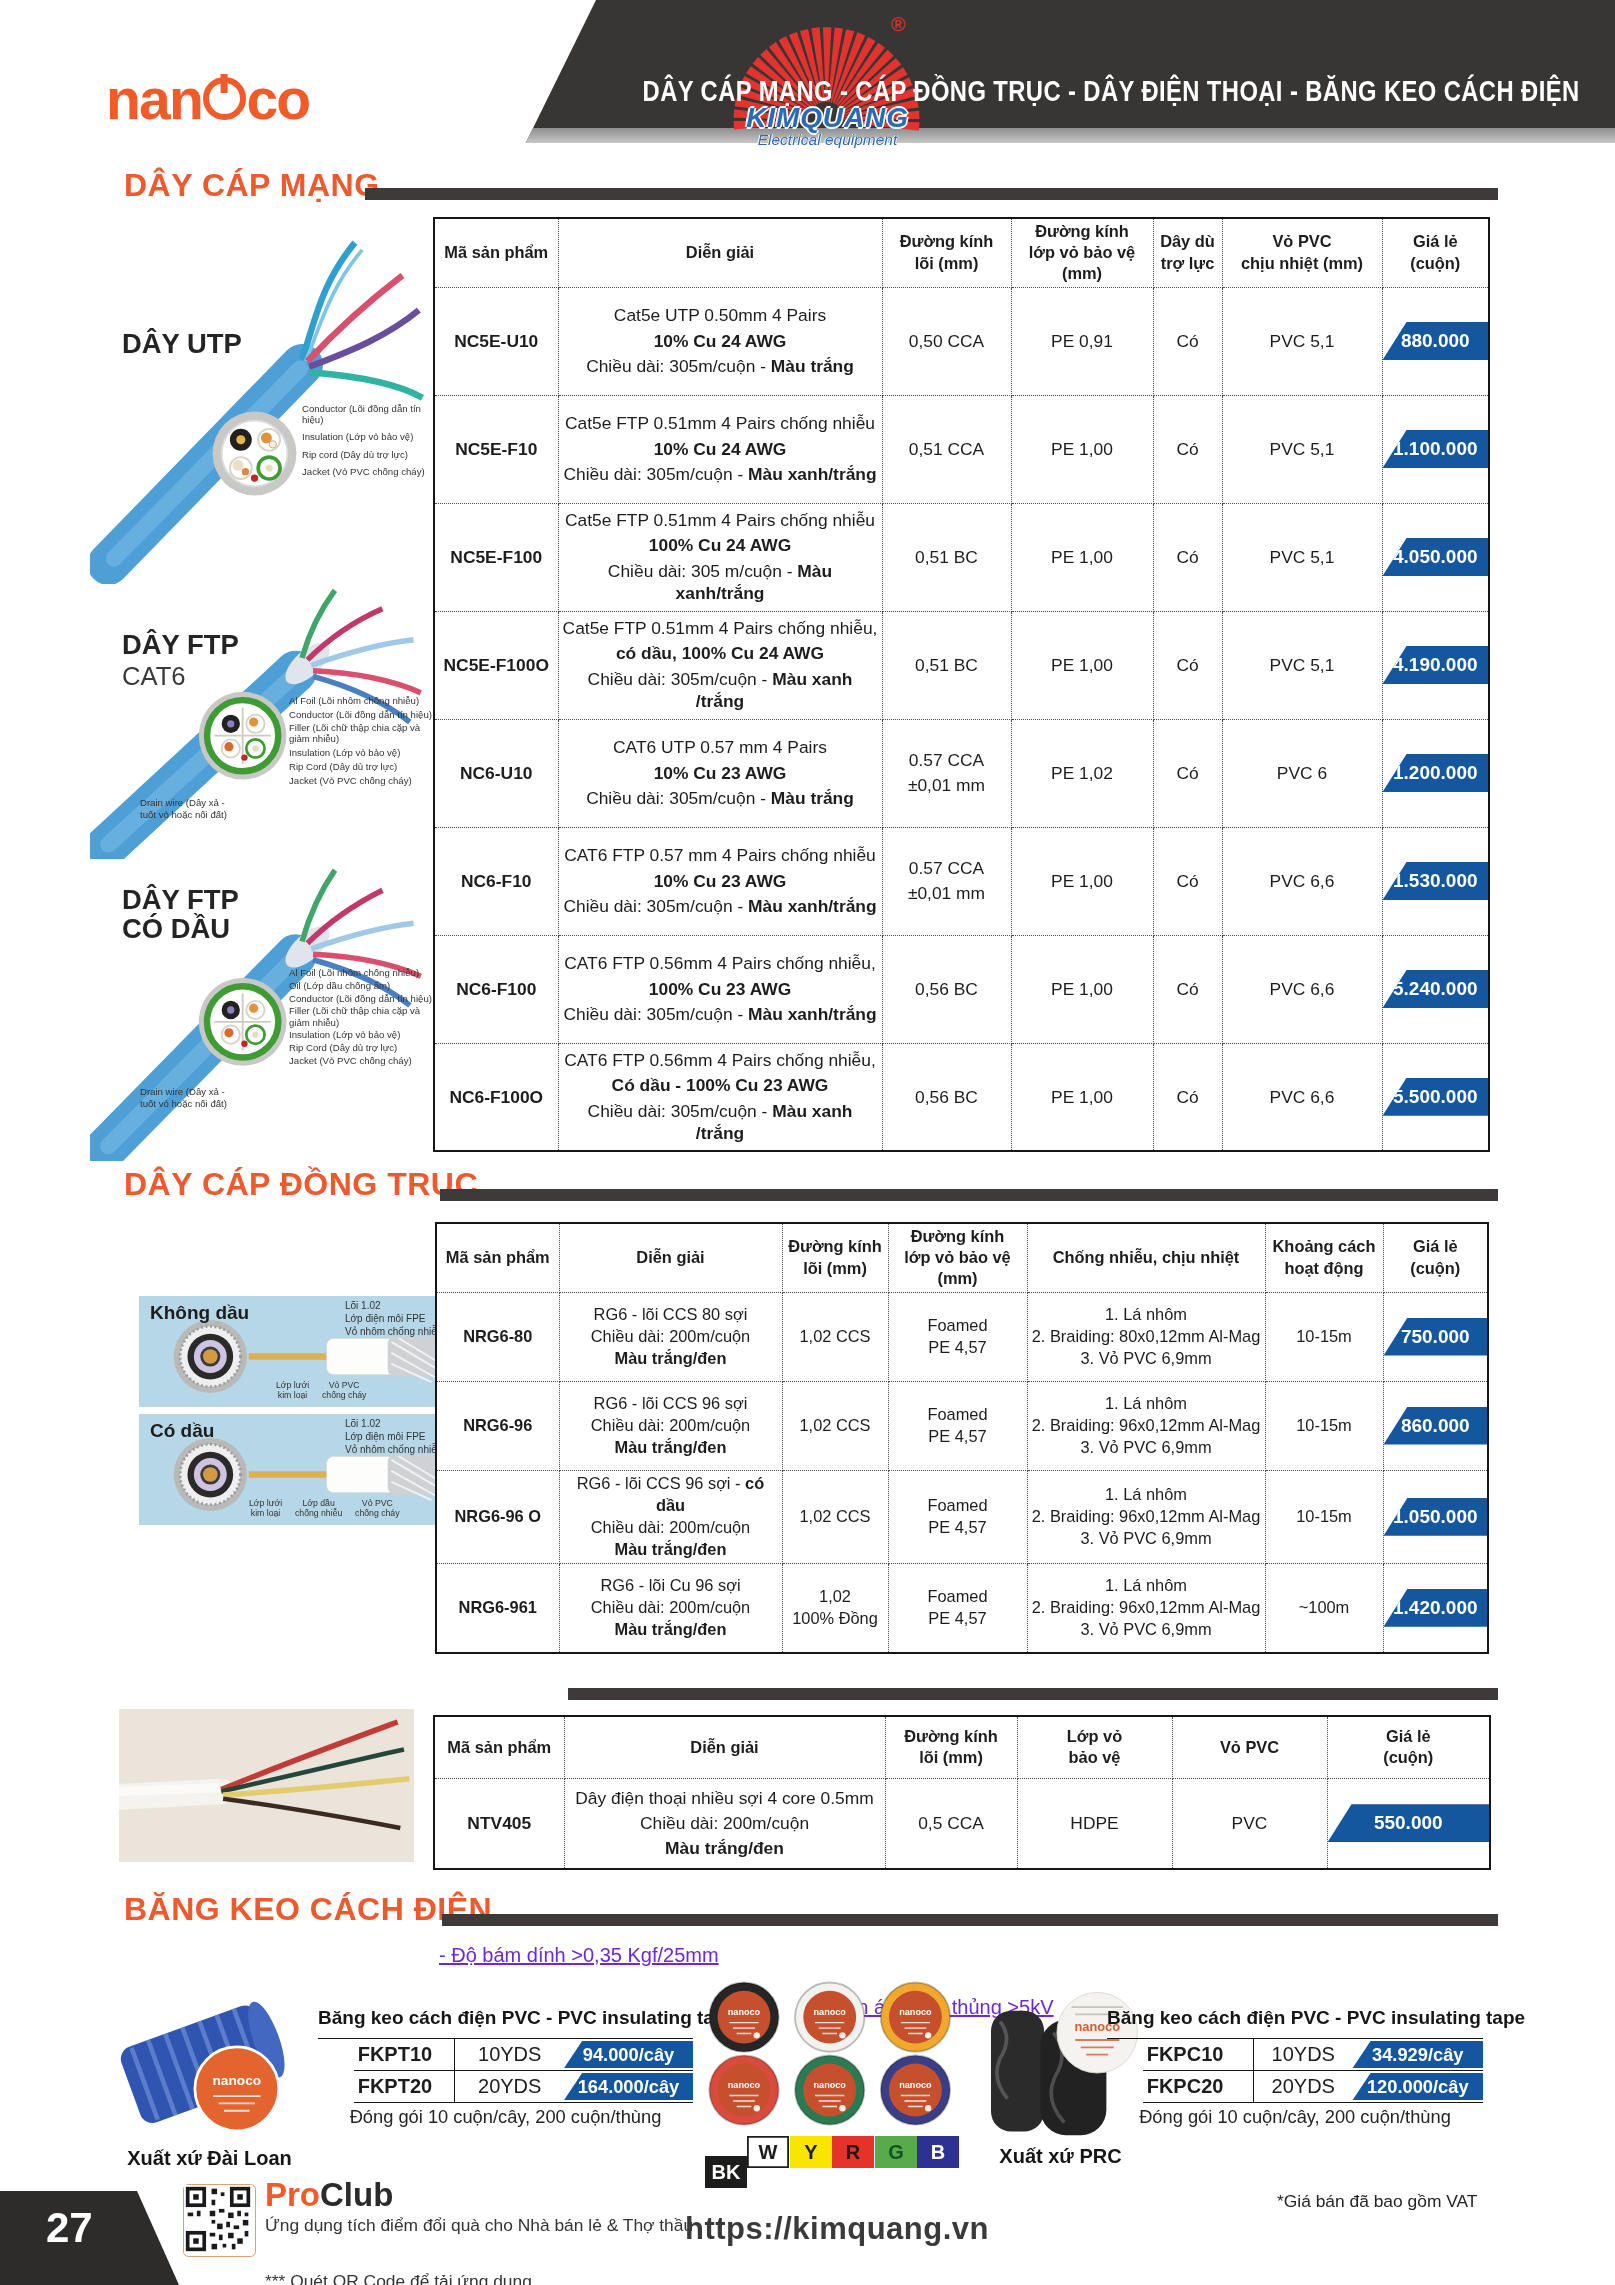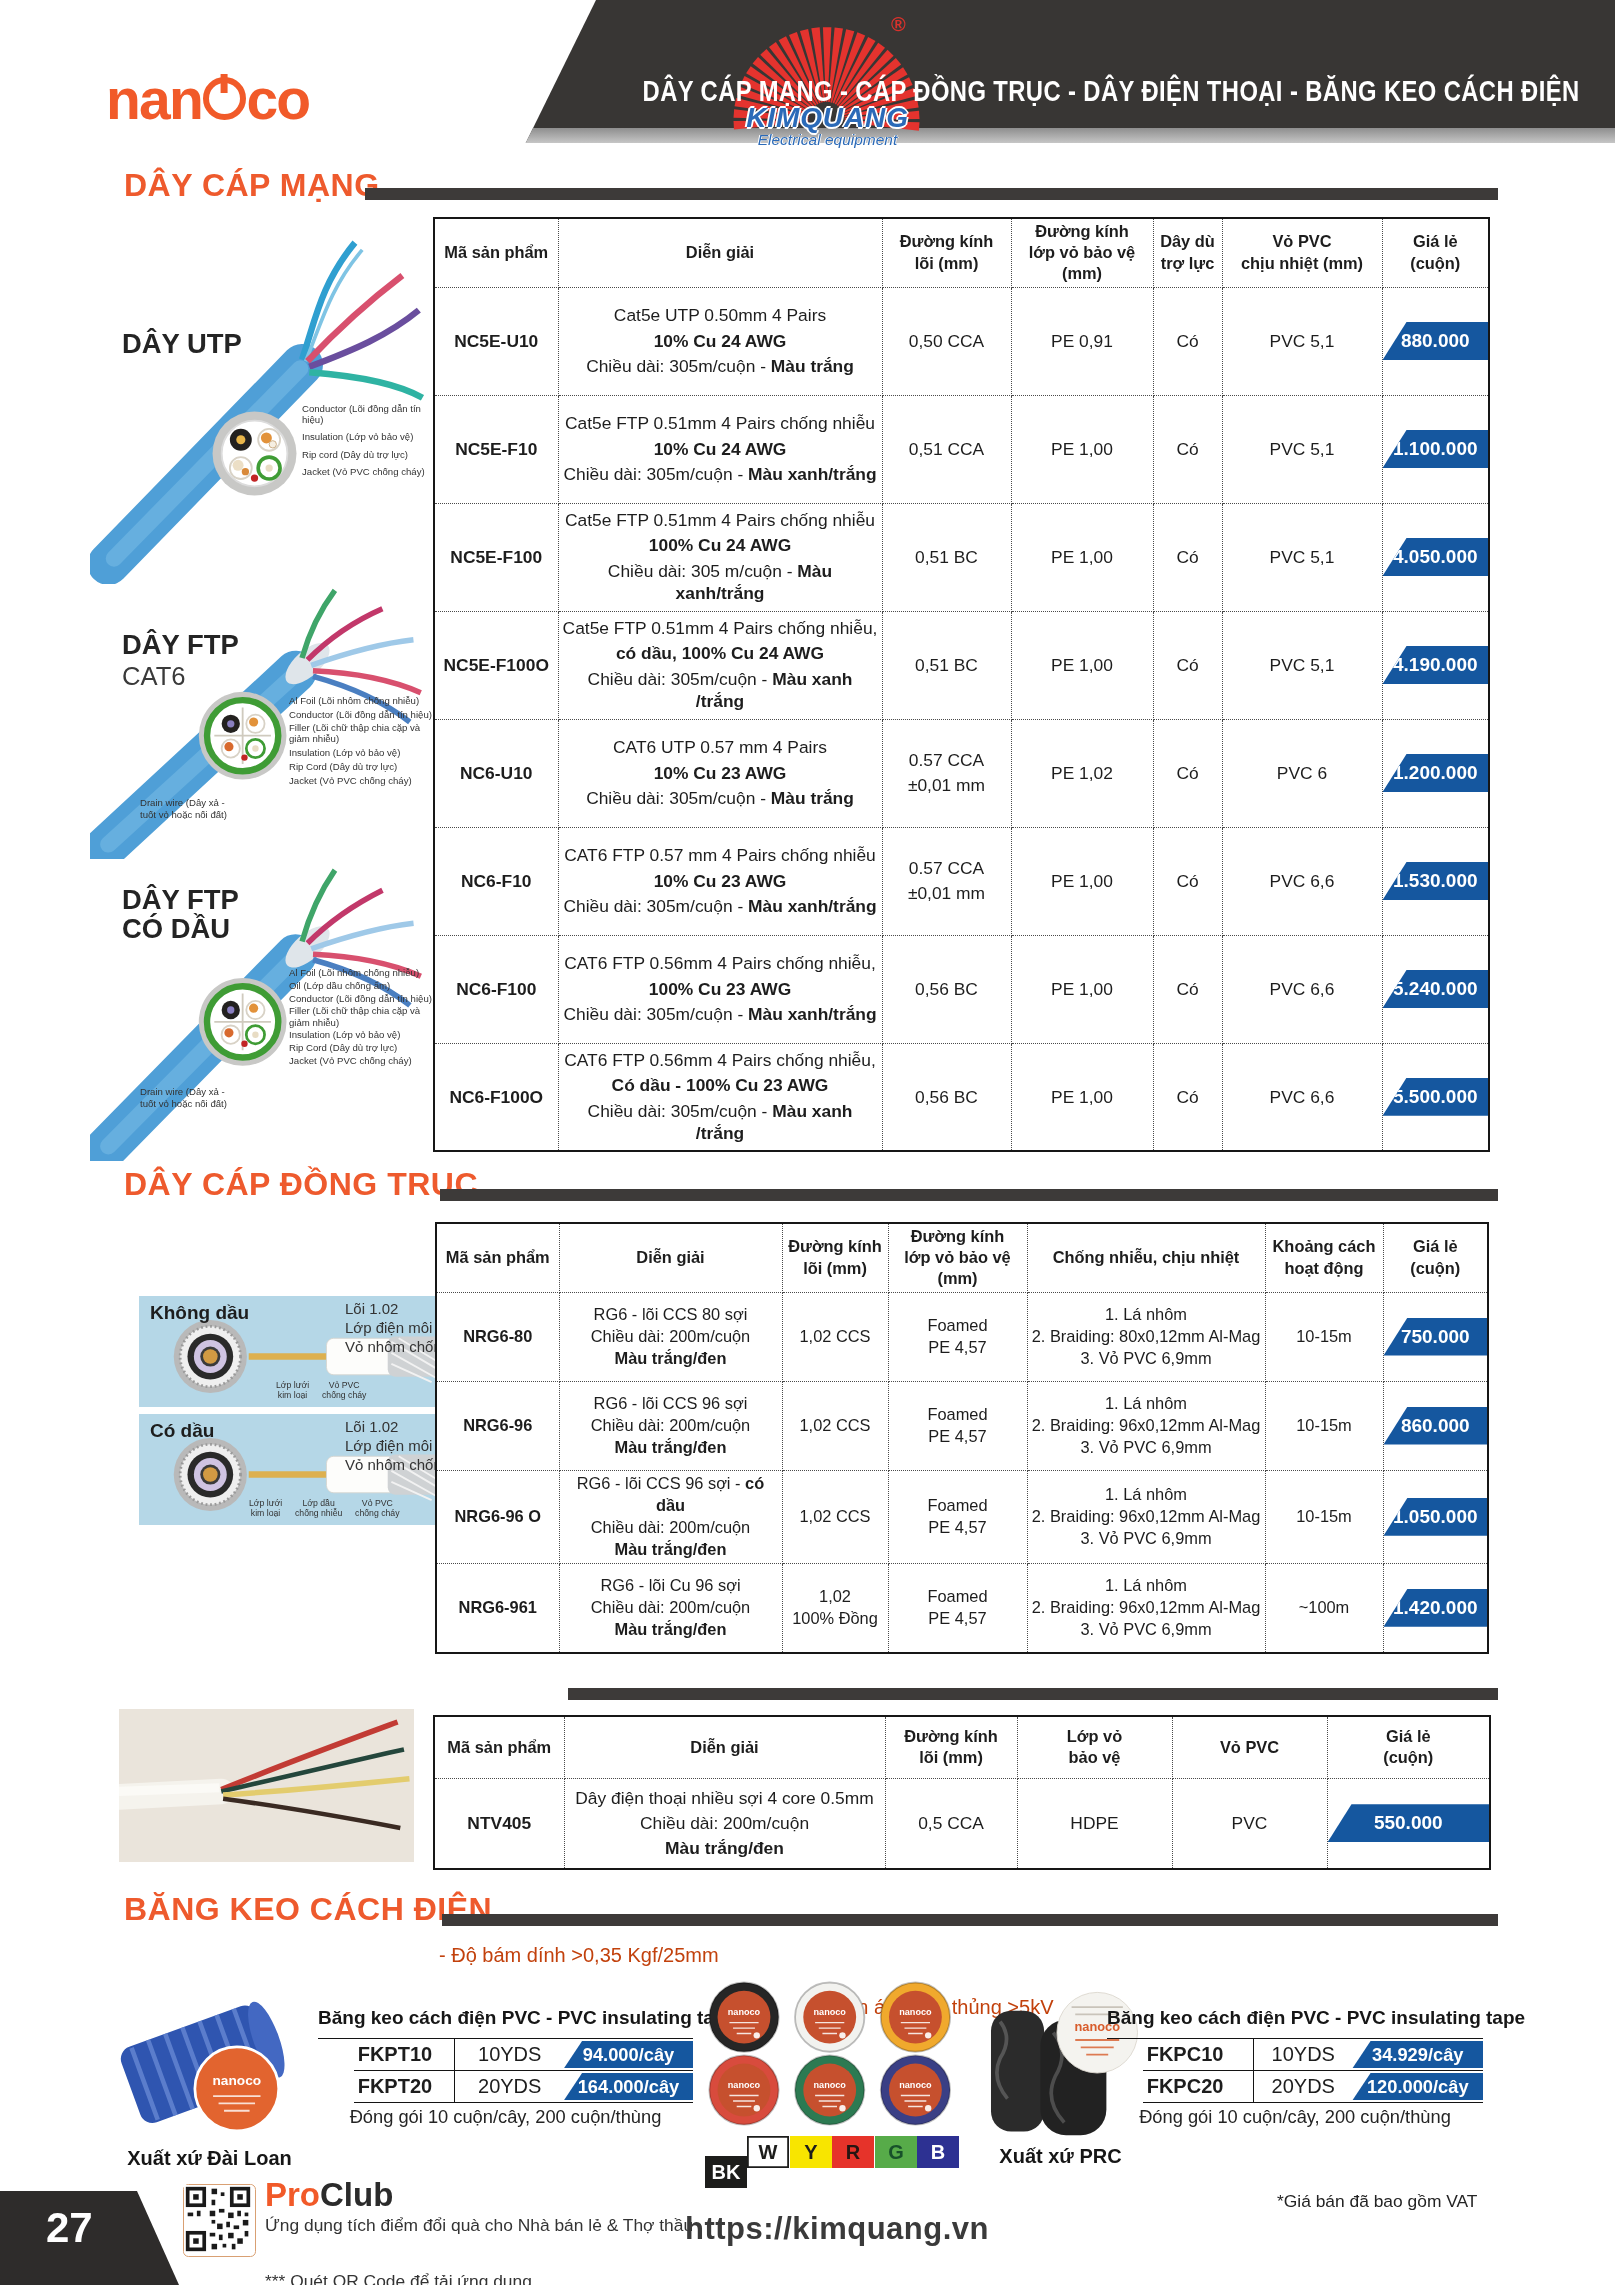--- a/index.html
+++ b/index.html
@@ -42,26 +42,26 @@
   .cable-label{font-weight:bold;font-size:27.4px;color:#242424;white-space:pre-line;line-height:1.05;}
   .cable-sublabel{font-size:25.6px;color:#3a3a3a;}
   .cs-labels{display:flex;flex-direction:column;gap:6.4px;}
   .cs-label{font-size:9.6px;color:#333;line-height:1.15;white-space:pre-line;}
   .drain-label{font-size:9.6px;color:#333;white-space:pre-line;line-height:1.2;}
 
   
   .coax-panel{width:406px;height:111px;background:#b5d7e7;}
   .coax-title{position:absolute;left:11px;top:5.5px;font-weight:bold;font-size:19px;color:#1d1d1d;}
   .coax-top-labels{position:absolute;left:206px;top:3.7px;display:flex;flex-direction:column;gap:1.8px;}
-  .coax-top-labels .cs-label{font-size:15px;}
+  .coax-top-labels .cs-label{font-size:10px;}
   .coax-bot-labels{position:absolute;left:137px;top:84px;width:265px;display:flex;gap:12.8px;justify-content:flex-start;}
   .coax-bot-labels .cs-label{font-size:8.7px;text-align:center;}
 
   
-  .prop-line{font-size:20px;color:#c2410c;}
+  .prop-line{font-size:20px;color:#6d28d9;text-decoration:underline;}
   .tape-title{font-weight:bold;font-size:19px;color:#161616;white-space:nowrap;}
   .tape-rows{border-top:1.8px solid #141414;}
   .tape-row{display:flex;align-items:center;height:31px;border-bottom:1.8px solid #141414;margin-left:36px;}
   .tape-code{font-weight:bold;font-size:20px;padding-left:3.7px;border-right:1.8px solid #141414;height:100%;display:flex;align-items:center;}
   .tape-size{font-size:20px;text-align:center;}
   .chip2{height:27.4px;line-height:27.4px;background:#15579f;color:#fff;font-weight:bold;font-size:18.3px;text-align:center;
          clip-path:polygon(18.3px 0,100% 0,100% 100%,0 100%);}
   .packing{font-size:18.3px;color:#242424;text-align:center;}
   .origin{font-weight:bold;font-size:20px;color:#161616;text-align:center;}
   .swatch{position:absolute;display:flex;align-items:center;justify-content:center;font-weight:bold;font-size:20px;width:42px;height:32px;}

